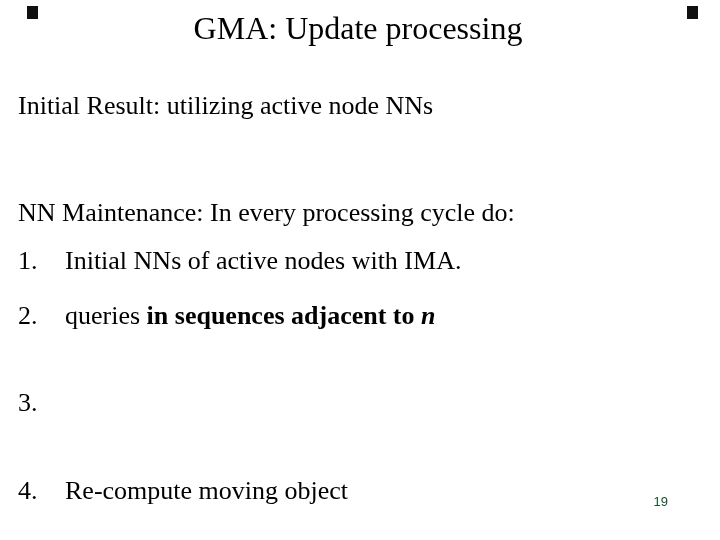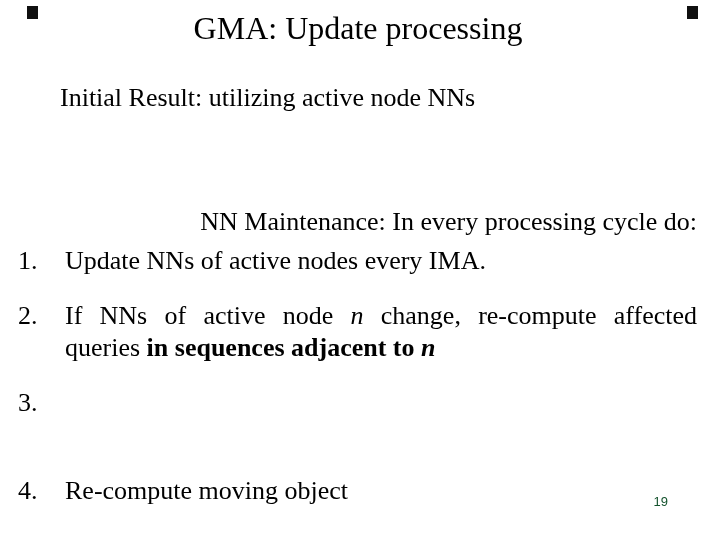--- a/index.html
+++ b/index.html
@@ -36,22 +36,22 @@
     top: 0; left: 18px;
     width: 679px; 
   }
   .para {
     position: absolute;
     left: 0; right: 0;
     font-size: 26px;
     line-height: 32px;
     margin: 0;
   }
-  .para.p1 { top: 82px; margin-left: 42px; }
-  .para.p2 { top: 206px; text-align: right; }
+  .para.p1 { top: 90px; }
+  .para.p2 { top: 197px; }
   .list-item {
     position: absolute;
     left: 0; right: 0;
     display: flex;
     font-size: 26px;
     line-height: 32px;
   }
   .list-item .num  { flex: none; width: 47px; }
   .list-item .body { flex: 1 1 auto; min-width: 0; }
   .line { display: block; }
@@ -81,27 +81,26 @@
   <div class="slide-title">GMA: Update processing</div>
 
   <div class="content">
     <p class="para p1">Initial Result: utilizing active node NNs</p>
     <p class="para p2">NN Maintenance: In every processing cycle do:</p>
 
     <div id="numbered-list">
         <div class="list-item" style="top: 245px;">
           <div class="num">1.</div>
           <div class="body">
-            <span class="line"><span class="seg-normal">Update NNs of active nodes every IMA.</span></span>
+            <span class="line"><span class="seg-normal">Initial NNs of active nodes with IMA.</span></span>
           </div>
         </div>
         <div class="list-item" style="top: 300px;">
           <div class="num">2.</div>
           <div class="body">
-            <span class="line justify"><span class="seg-normal">If NNs of active node </span><span class="seg-italic">n</span><span class="seg-normal"> change, re-compute affected</span></span>
             <span class="line"><span class="seg-normal">queries </span><span class="seg-bold">in sequences adjacent to </span><span class="seg-bold-italic">n</span></span>
           </div>
         </div>
         <div class="list-item" style="top: 387px;">
           <div class="num">3.</div>
           <div class="body">
           </div>
         </div>
         <div class="list-item" style="top: 475px;">
           <div class="num">4.</div>

